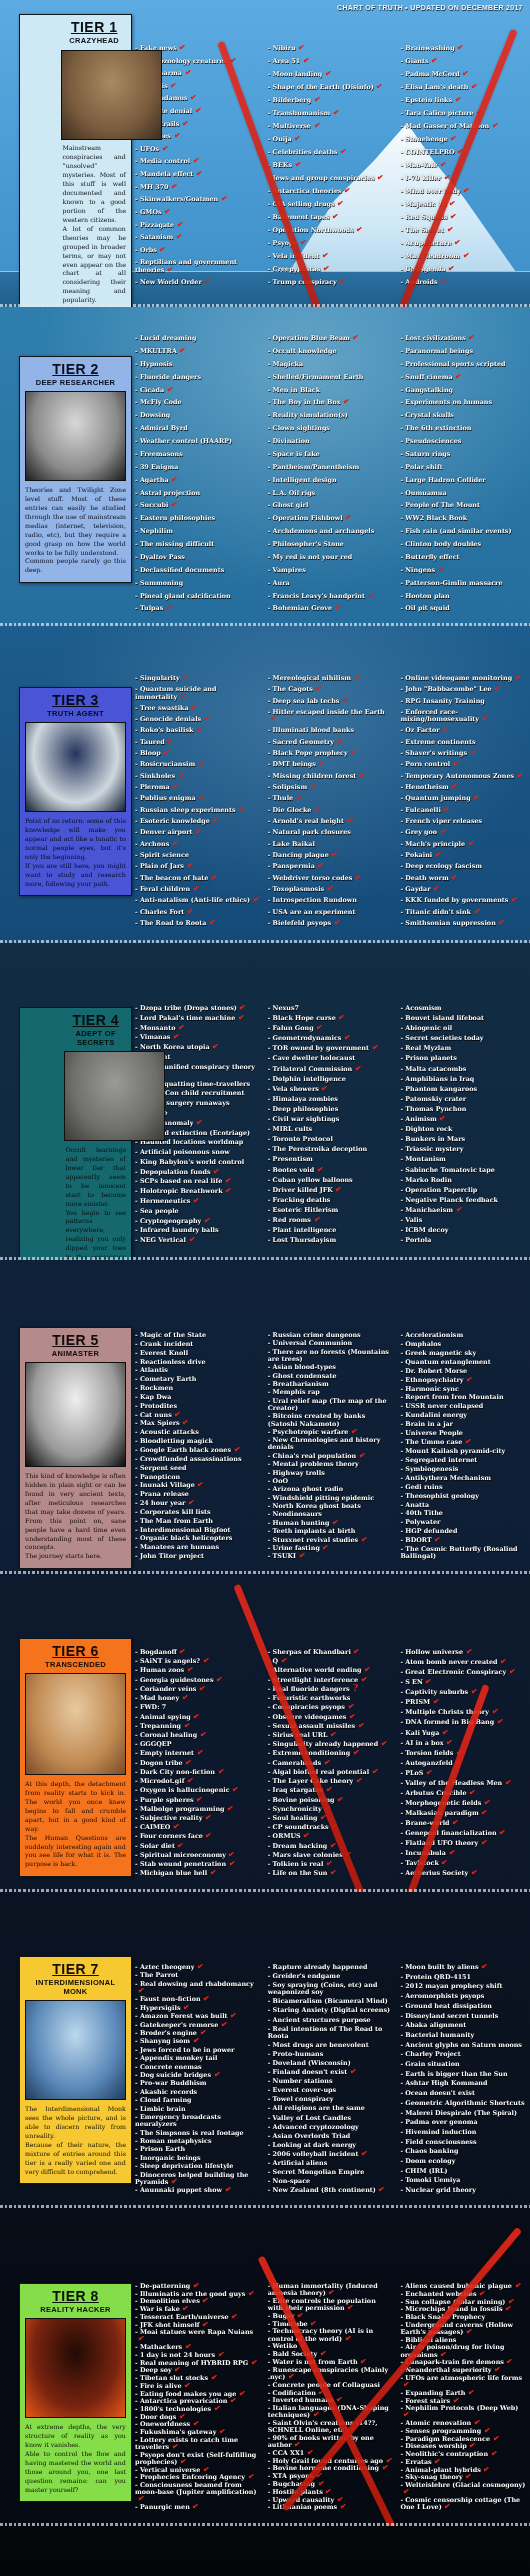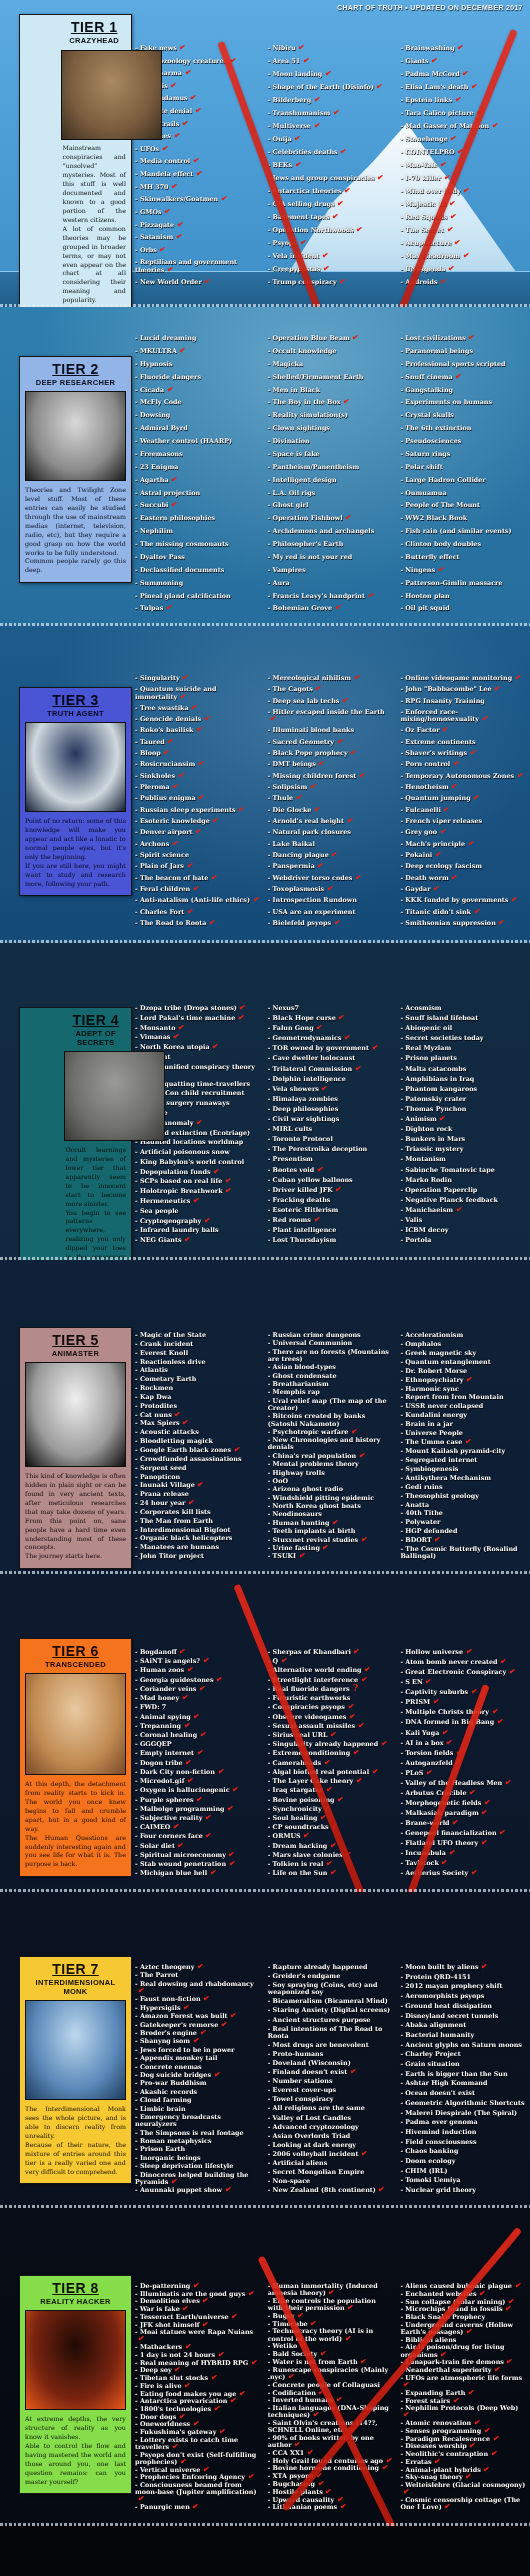--- a/index.html
+++ b/index.html
@@ -137,27 +137,27 @@
             <div class="item"><span>- Lucid dreaming</span></div>
             <div class="item"><span>- MKULTRA</span><span class="check" style="color: rgb(224, 35, 20);">✔</span></div>
             <div class="item"><span>- Hypnosis</span></div>
             <div class="item"><span>- Fluoride dangers</span></div>
             <div class="item"><span>- Cicada</span><span class="check" style="color: rgb(224, 35, 20);">✔</span></div>
             <div class="item"><span>- McFly Code</span></div>
             <div class="item"><span>- Dowsing</span></div>
             <div class="item"><span>- Admiral Byrd</span></div>
             <div class="item"><span>- Weather control (HAARP)</span></div>
             <div class="item"><span>- Freemasons</span></div>
-            <div class="item"><span>- 23 Enigma</span></div>
+            <div class="item"><span>- 39 Enigma</span></div>
             <div class="item"><span>- Agartha</span><span class="check" style="color: rgb(224, 35, 20);">✔</span></div>
             <div class="item"><span>- Astral projection</span></div>
             <div class="item"><span>- Succubi</span><span class="check" style="color: rgb(224, 35, 20);">✔</span></div>
             <div class="item"><span>- Eastern philosophies</span></div>
             <div class="item"><span>- Nephilim</span></div>
-            <div class="item"><span>- The missing cosmonauts</span></div>
+            <div class="item"><span>- The missing difficult</span></div>
             <div class="item"><span>- Dyaltov Pass</span></div>
             <div class="item"><span>- Declassified documents</span></div>
             <div class="item"><span>- Summoning</span></div>
             <div class="item"><span>- Pineal gland calcification</span></div>
             <div class="item"><span>- Tulpas</span><span class="check" style="color: rgb(224, 35, 20);">✔</span></div>
           </div>
           <div class="col">
             <div class="item"><span>- Operation Blue Beam</span><span class="check" style="color: rgb(224, 35, 20);">✔</span></div>
             <div class="item"><span>- Occult knowledge</span></div>
             <div class="item"><span>- Magicka</span></div>
@@ -167,21 +167,21 @@
             <div class="item"><span>- Reality simulation(s)</span></div>
             <div class="item"><span>- Clown sightings</span></div>
             <div class="item"><span>- Divination</span></div>
             <div class="item"><span>- Space is fake</span></div>
             <div class="item"><span>- Pantheism/Panentheism</span></div>
             <div class="item"><span>- Intelligent design</span></div>
             <div class="item"><span>- L.A. Oil rigs</span></div>
             <div class="item"><span>- Ghost girl</span></div>
             <div class="item"><span>- Operation Fishbowl</span><span class="check" style="color: rgb(224, 35, 20);">✔</span></div>
             <div class="item"><span>- Archdemons and archangels</span></div>
-            <div class="item"><span>- Philosopher's Earth</span></div>
+            <div class="item"><span>- Philosopher's Stone</span></div>
             <div class="item"><span>- My red is not your red</span></div>
             <div class="item"><span>- Vampires</span></div>
             <div class="item"><span>- Aura</span></div>
             <div class="item"><span>- Francis Leavy's handprint</span><span class="check" style="color: rgb(224, 35, 20);">✔</span></div>
             <div class="item"><span>- Bohemian Grove</span><span class="check" style="color: rgb(224, 35, 20);">✔</span></div>
           </div>
           <div class="col">
             <div class="item"><span>- Lost civilizations</span><span class="check" style="color: rgb(224, 35, 20);">✔</span></div>
             <div class="item"><span>- Paranormal beings</span></div>
             <div class="item"><span>- Professional sports scripted</span></div>
@@ -323,21 +323,21 @@
             <div class="item"><span>- Haunted locations worldmap</span></div>
             <div class="item"><span>- Artificial poisonous snow</span></div>
             <div class="item"><span>- King Babylon's world control</span></div>
             <div class="item"><span>- Depopulation funds</span><span class="check" style="color: rgb(224, 35, 20);">✔</span></div>
             <div class="item"><span>- SCPs based on real life</span><span class="check" style="color: rgb(224, 35, 20);">✔</span></div>
             <div class="item"><span>- Holotropic Breathwork</span><span class="check" style="color: rgb(224, 35, 20);">✔</span></div>
             <div class="item"><span>- Hermeneutics</span><span class="check" style="color: rgb(224, 35, 20);">✔</span></div>
             <div class="item"><span>- Sea people</span></div>
             <div class="item"><span>- Cryptogeography</span><span class="check" style="color: rgb(224, 35, 20);">✔</span></div>
             <div class="item"><span>- Infrared laundry balls</span></div>
-            <div class="item"><span>- NEG Giants</span><span class="check" style="color: rgb(224, 35, 20);">✔</span></div>
+            <div class="item"><span>- NEG Vertical</span><span class="check" style="color: rgb(224, 35, 20);">✔</span></div>
           </div>
           <div class="col">
             <div class="item"><span>- Nexus7</span></div>
             <div class="item"><span>- Black Hope curse</span><span class="check" style="color: rgb(224, 35, 20);">✔</span></div>
             <div class="item"><span>- Falun Gong</span><span class="check" style="color: rgb(224, 35, 20);">✔</span></div>
             <div class="item"><span>- Geometrodynamics</span><span class="check" style="color: rgb(224, 35, 20);">✔</span></div>
             <div class="item"><span>- TOR owned by government</span><span class="check" style="color: rgb(224, 35, 20);">✔</span></div>
             <div class="item"><span>- Cave dweller holocaust</span></div>
             <div class="item"><span>- Trilateral Commission</span><span class="check" style="color: rgb(224, 35, 20);">✔</span></div>
             <div class="item"><span>- Dolphin intelligence</span></div>
@@ -353,21 +353,21 @@
             <div class="item"><span>- Cuban yellow balloons</span></div>
             <div class="item"><span>- Driver killed JFK</span><span class="check" style="color: rgb(224, 35, 20);">✔</span></div>
             <div class="item"><span>- Fracking deaths</span></div>
             <div class="item"><span>- Esoteric Hitlerism</span></div>
             <div class="item"><span>- Red rooms</span><span class="check" style="color: rgb(224, 35, 20);">✔</span></div>
             <div class="item"><span>- Plant intelligence</span></div>
             <div class="item"><span>- Lost Thursdayism</span></div>
           </div>
           <div class="col">
             <div class="item"><span>- Acosmism</span></div>
-            <div class="item"><span>- Snuff island lifeboat</span></div>
+            <div class="item"><span>- Bouvet island lifeboat</span></div>
             <div class="item"><span>- Abiogenic oil</span></div>
             <div class="item"><span>- Secret societies today</span></div>
             <div class="item"><span>- Real Myzlam</span></div>
             <div class="item"><span>- Prison planets</span></div>
             <div class="item"><span>- Malta catacombs</span></div>
             <div class="item"><span>- Amphibians in Iraq</span></div>
             <div class="item"><span>- Phantom kangaroos</span></div>
             <div class="item"><span>- Patomskiy crater</span></div>
             <div class="item"><span>- Thomas Pynchon</span></div>
             <div class="item"><span>- Animism</span><span class="check" style="color: rgb(224, 35, 20);">✔</span></div>
@@ -667,21 +667,21 @@
             <div class="item"><span>- Tomoki Uemiya</span></div>
             <div class="item"><span>- Nuclear grid theory</span></div>
           </div>
         </div>
         <div class="sep"></div>
       </div>
       <div class="tier" style="height: 318px; background: linear-gradient(rgb(7, 12, 22), rgb(6, 10, 18));">
         <div class="stroke" style="left: 257px; top: 49px; height: 309px; transform: rotate(-26deg);"></div>
         <div class="stroke" style="left: 516px; top: 20.6px; height: 366px; transform: rotate(40deg);"></div>
         <div class="sidebar" style="top: 67px;">
-          <div class="sbox" style="background: rgb(134, 221, 74); color: rgb(10, 20, 4);">
+          <div class="sbox" style="background: rgb(134, 221, 74); color: rgb(10, 20, 4); margin-top: 8px;">
             <div class="t">TIER 8</div>
             <div class="st">REALITY HACKER</div>
             <div class="art" style="height: 98px; background: radial-gradient(at 50% 35%, rgb(32, 10, 4), rgb(122, 36, 16) 60%, rgb(232, 88, 24));"></div>
             <div class="desc">At extreme depths, the very structure of reality as you know it vanishes.
 Able to control the flow and having mastered the world and those around you, one last question remains: can you master yourself?</div>
           </div>
         </div>
         <div class="cols" style="top: 75px; bottom: 14.4px;">
           <div class="col">
             <div class="item"><span>- De-patterning</span><span class="check" style="color: rgb(224, 35, 20);">✔</span></div>

